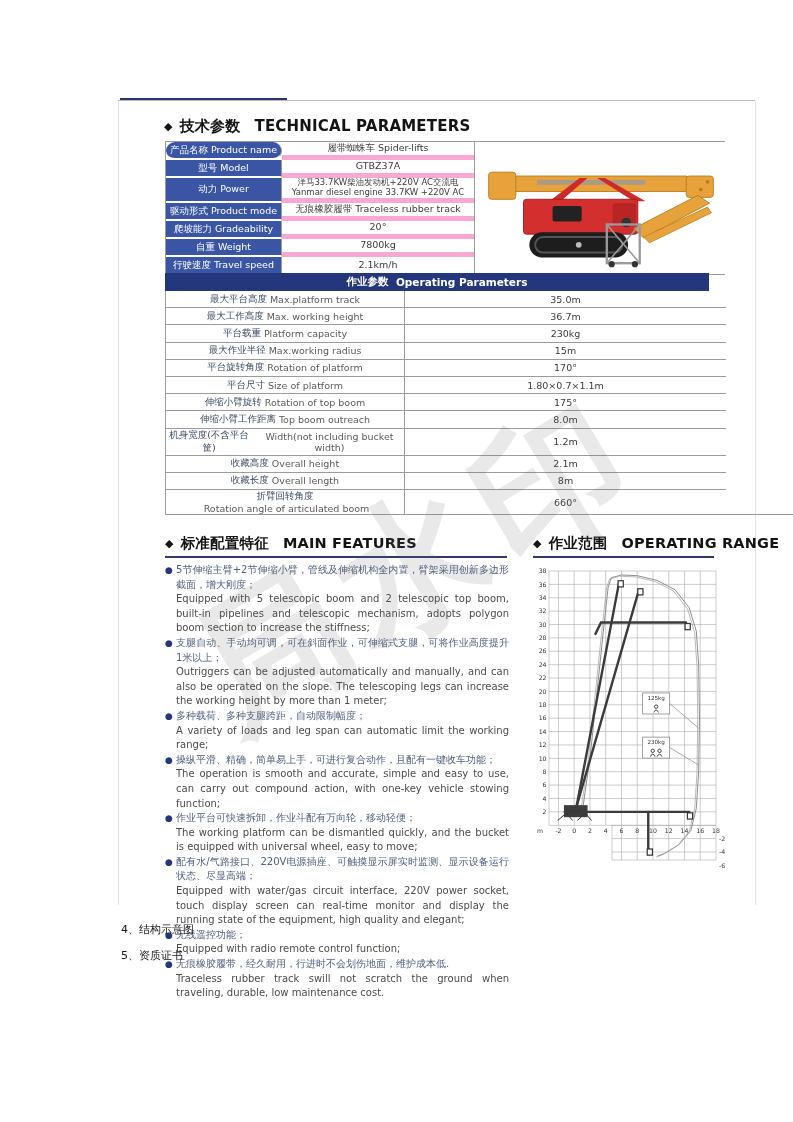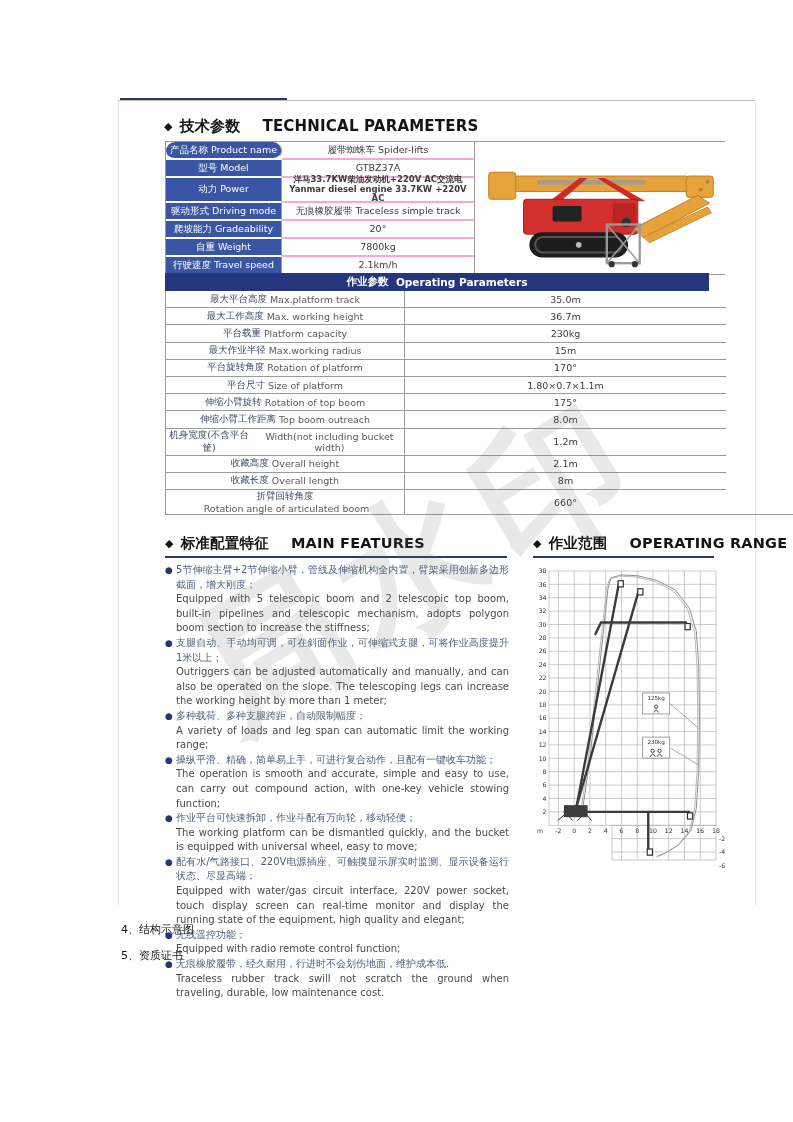--- a/index.html
+++ b/index.html
@@ -3,31 +3,31 @@
 <meta charset="utf-8">
 <style>
   html,body{margin:0;padding:0;background:#ffffff;}
   #page{position:relative;width:793px;height:1122px;background:#fff;overflow:hidden;
         font-family:"DejaVu Sans","Liberation Sans",sans-serif;color:#222;}
   .top-rule-gray{position:absolute;left:118px;top:100px;width:637px;height:1px;background:#bdbdbd;}
   .top-rule-navy{position:absolute;left:120px;top:98px;width:167px;height:3px;background:#28356e;}
   .page-edge{position:absolute;width:1px;background:#e3e3e3;top:101px;height:804px;}
   .sec-h{position:absolute;font-weight:bold;font-size:15px;color:#141414;white-space:nowrap;letter-spacing:.2px;}
   .sec-h .dia{font-size:11px;color:#141414;margin-right:7px;vertical-align:1px;}
-  .sec-h .en{margin-left:22px;}
+  .sec-h .en{margin-left:14px;}
   .underline{position:absolute;height:2px;background:#2e3a6d;}
   
   #t1{position:absolute;left:165px;top:141px;width:560px;display:grid;
       grid-template-columns:116px 192px 252px;grid-template-rows:18px 18px 25px 18px 18px 18px 17px;
       border:1px solid #9b9b9b;box-sizing:border-box;font-size:9.5px;}
   .t1l{background:#3a55a4;color:#fff;display:flex;align-items:center;justify-content:center;
        border-bottom:2px solid #fff;border-right:1px solid #9b9b9b;box-sizing:border-box;text-align:center;}
   .t1l.last{border-bottom:none;}
   .t1v{display:flex;flex-direction:column;align-items:center;justify-content:center;color:#3c3c3c;
-       border-bottom:2px solid #f9a8d4;box-sizing:border-box;text-align:center;line-height:1.12;}
+       border-bottom:5px solid #f9a8d4;box-sizing:border-box;text-align:center;line-height:1.12;}
   .t1v.last{border-bottom:none;}
   .t1img{grid-column:3;grid-row:1 / span 7;border-left:1px solid #9b9b9b;box-sizing:border-box;
          display:flex;align-items:center;justify-content:center;background:#fff;padding:3px;}
   
   #opbar{position:absolute;left:165px;top:273px;width:544px;height:18px;background:#24377d;color:#fff;
          font-size:10.5px;font-weight:bold;display:flex;align-items:center;justify-content:center;box-sizing:border-box;}
   #t2{position:absolute;left:165px;top:291px;width:640px;height:224px;display:grid;
       grid-template-columns:239px 321px;grid-template-rows:repeat(12,1fr);
       border:1px solid #9b9b9b;border-top:none;box-sizing:border-box;font-size:9.5px;}
   .t2l{display:flex;align-items:center;justify-content:center;border-bottom:1px solid #9b9b9b;
@@ -95,26 +95,26 @@
         <line x1="166" y1="80" x2="132" y2="120" stroke="#9a9a9a" stroke-width="1.6"></line>
         <circle cx="137" cy="121" r="3.2" fill="#333"></circle>
           <circle cx="161" cy="121" r="3.2" fill="#333"></circle>
       </svg>
     </div>
   <div class="t1l" style="grid-area: 1 / 1; border-radius: 9px;">产品名称 Product name</div>
       <div class="t1v" style="grid-area: 1 / 2;">履带蜘蛛车 Spider-lifts</div>
       <div class="t1l" style="grid-area: 2 / 1;">型号 Model</div>
       <div class="t1v" style="grid-area: 2 / 2;">GTBZ37A</div>
       <div class="t1l" style="grid-area: 3 / 1;">动力 Power</div>
-      <div class="t1v" style="grid-area: 3 / 2; font-size: 8.5px; font-weight: bold;">
+      <div class="t1v" style="grid-area: 3 / 2; font-size: 8.5px;">
         <span>洋马33.7KW柴油发动机+220V AC交流电</span>
         <span>Yanmar diesel engine  33.7KW +220V AC</span>
       </div>
-      <div class="t1l" style="grid-area: 4 / 1;">驱动形式 Driving mode</div>
-      <div class="t1v" style="grid-area: 4 / 2;">无痕橡胶履带 Traceless simple track</div>
+      <div class="t1l" style="grid-area: 4 / 1;">驱动形式 Product mode</div>
+      <div class="t1v" style="grid-area: 4 / 2;">无痕橡胶履带 Traceless rubber track</div>
       <div class="t1l" style="grid-area: 5 / 1; text-align: center;">爬坡能力 Gradeability</div>
       <div class="t1v" style="grid-area: 5 / 2;">20°</div>
       <div class="t1l" style="grid-area: 6 / 1;">自重 Weight</div>
       <div class="t1v" style="grid-area: 6 / 2;">7800kg</div>
       <div class="t1l last" style="grid-area: 7 / 1;">行驶速度 Travel speed</div>
       <div class="t1v last" style="grid-area: 7 / 2;">2.1km/h</div>
     </div>
 
   <div id="opbar">
     <span>作业参数</span>&nbsp;&nbsp;<span>Operating Parameters</span>

